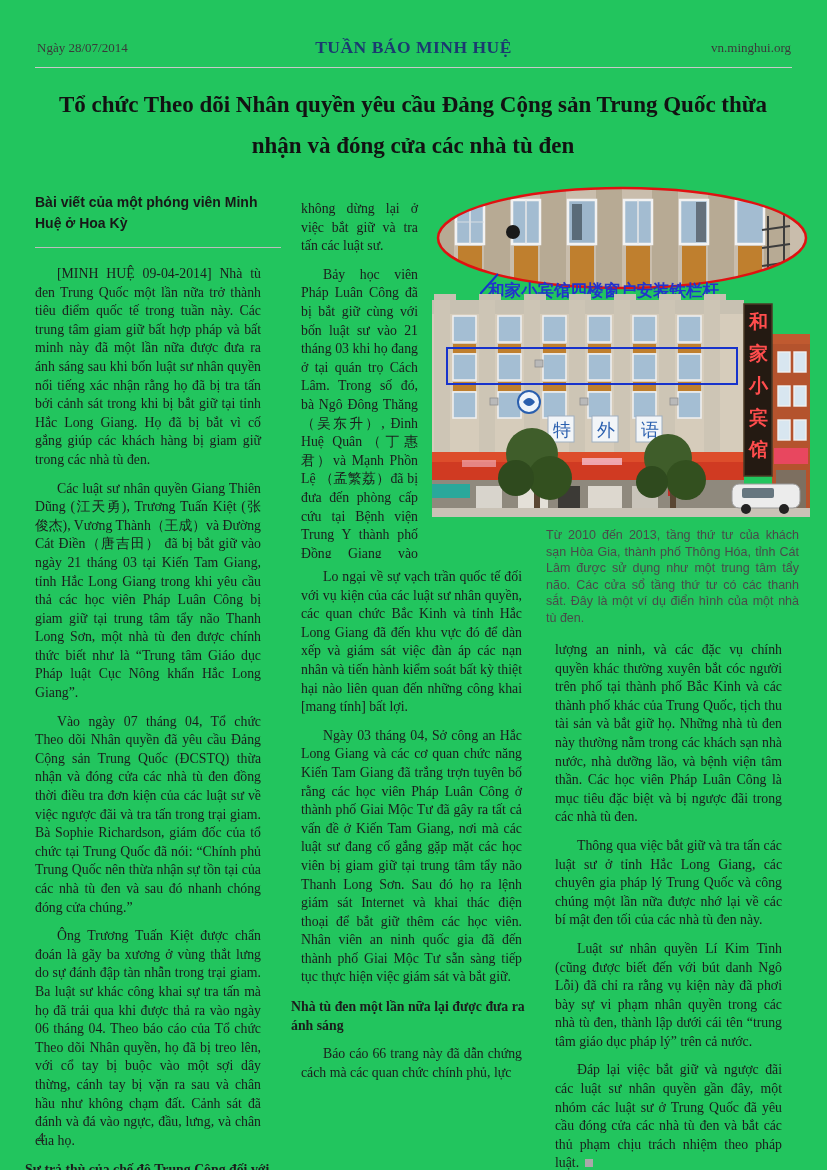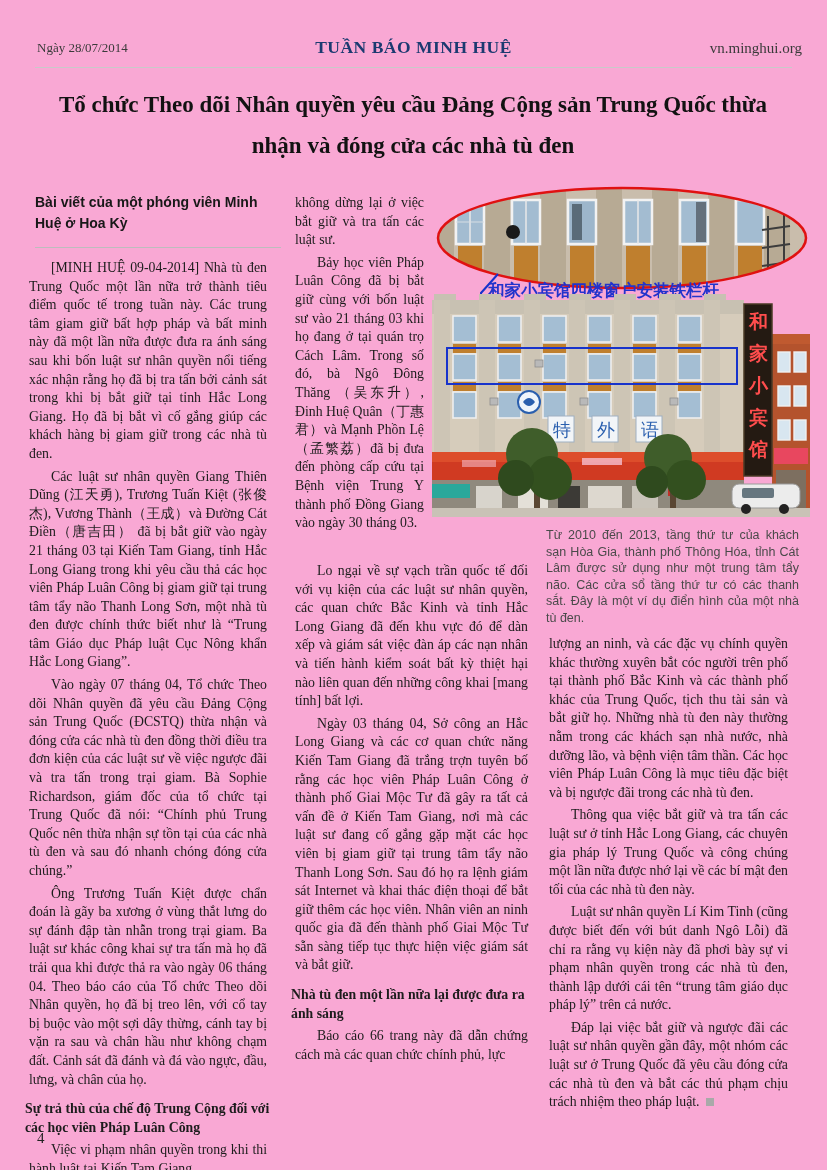--- a/index.html
+++ b/index.html
@@ -1,36 +1,36 @@
 <!DOCTYPE html>
 <html lang="vi"><head>
 <meta charset="utf-8">
 <style>
   html,body{margin:0;padding:0;background:#777;}
   #page{
     position:relative;width:827px;height:1170px;margin:0 auto;
-    background:#f9a8d4;overflow:hidden;
+    background:#22c55e;overflow:hidden;
     font-family:"Liberation Serif","DejaVu Serif",serif;color:#1c1c1c;
   }
   
   .hdr-date{position:absolute;left:37px;top:40px;font-size:13px;color:#3a3a3a;}
   .hdr-mast{position:absolute;left:0;right:0;top:37px;text-align:center;
     font-size:17.5px;font-weight:bold;letter-spacing:.5px;color:#1b3a70;}
-  .hdr-url{position:absolute;right:25px;top:40px;font-size:15px;color:#3a3a3a;}
+  .hdr-url{position:absolute;right:36px;top:40px;font-size:13px;color:#3a3a3a;}
   .hdr-rule{position:absolute;left:35px;top:67px;width:757px;height:0;border-top:1px solid #c9c9c9;}
   
   .title{position:absolute;left:36px;top:84px;width:754px;text-align:center;
     font-size:23px;line-height:41px;font-weight:bold;color:#121212;}
   
   .byline{position:absolute;left:35px;top:192px;width:246px;
     font-family:"Liberation Sans","DejaVu Sans",sans-serif;
     font-size:14px;font-weight:bold;line-height:21px;color:#181818;}
   .byline-rule{position:absolute;left:35px;top:247px;width:246px;height:0;border-top:1px solid #bdbdbd;}
   .body-text{font-size:13.8px;line-height:18.6px;text-align:justify;color:#1c1c1c;}
-  .body-text p{margin:4px;text-indent:22px;}
+  .body-text p{margin:10px;text-indent:22px;}
   .body-text p.noindent{text-indent:0;}
   .body-text h3{margin:11px 0 1px 0;font-size:13.8px;line-height:18.6px;font-weight:bold;text-align:left;}
   .col1{position:absolute;left:25px;top:255px;width:246px;}
   .col2-narrow{position:absolute;left:291px;top:190px;width:137px;height:368px;overflow:hidden;}
   .col2-full{position:absolute;left:291px;top:558px;width:241px;}
   .col3{position:absolute;left:545px;top:631px;width:247px;}
   .endmark{display:inline-block;width:8px;height:8px;background:#a9a9a9;margin-left:6px;}
   
   .photo{position:absolute;left:432px;top:186px;width:378px;height:331px;}
   .caption{position:absolute;left:546px;top:527px;width:253px;

